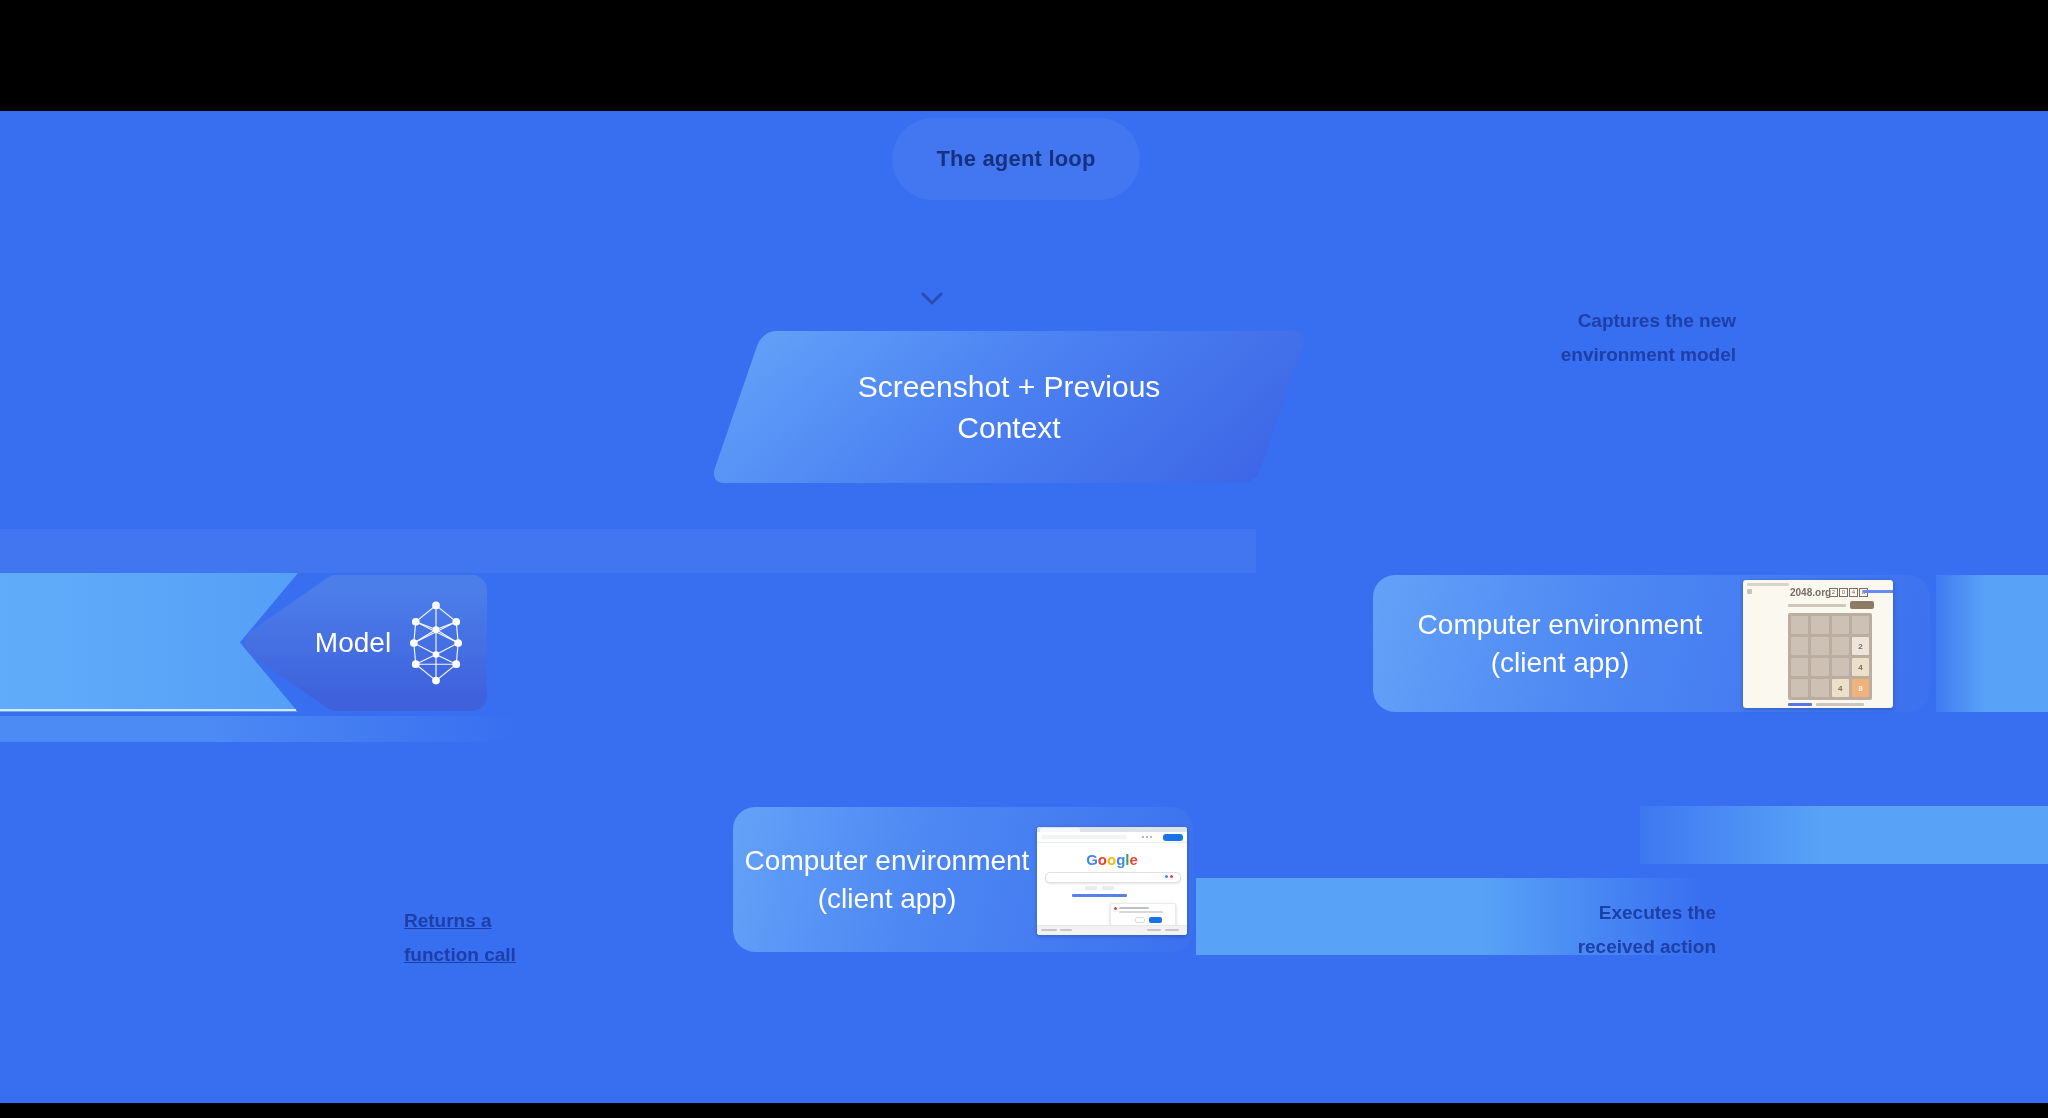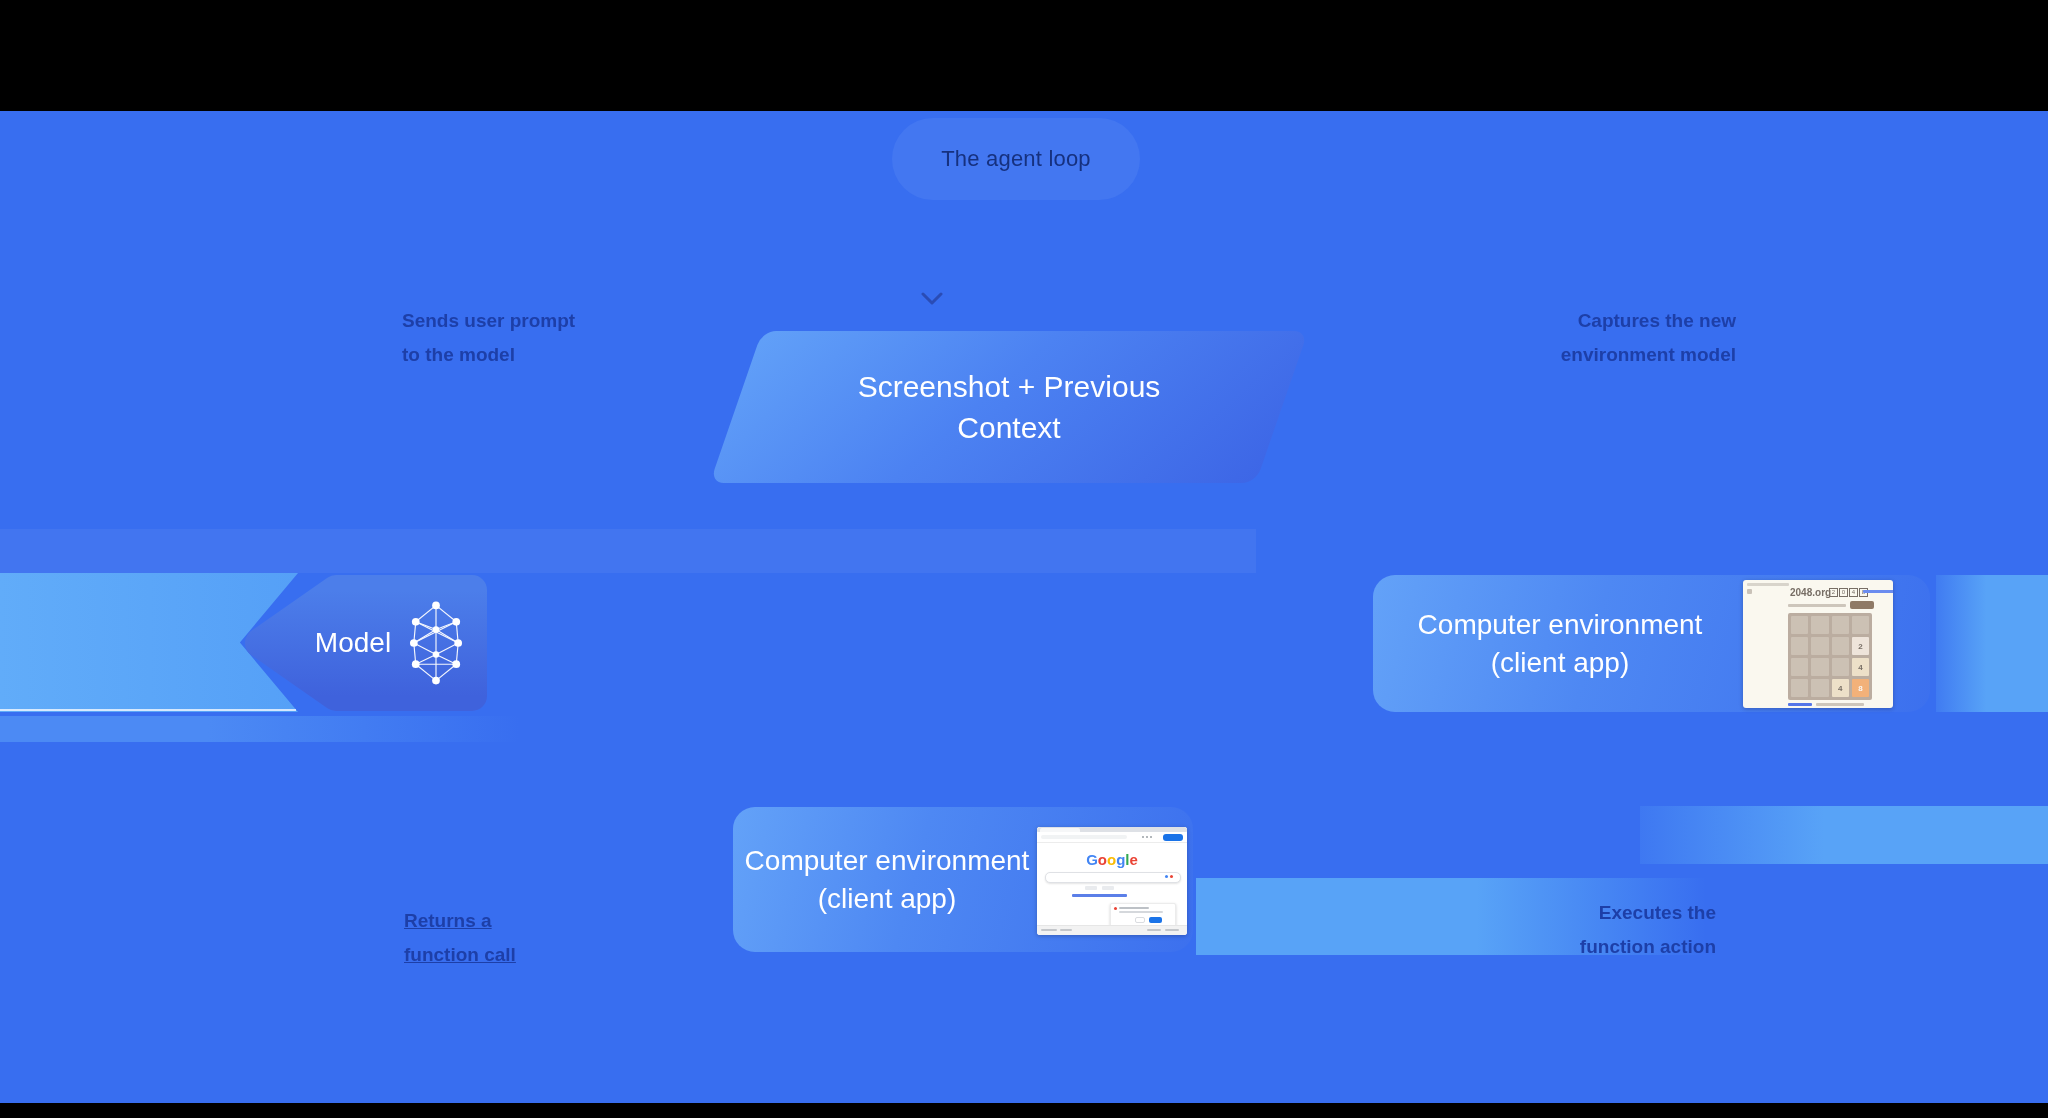--- a/index.html
+++ b/index.html
@@ -24,21 +24,21 @@
   .band-right-edge{left:1936px;top:575px;width:112px;height:137px;
     background:linear-gradient(270deg,#58A3F7 55%,rgba(88,163,247,0.25));}
   .band-right-upper{left:1640px;top:806px;width:408px;height:58px;
     background:linear-gradient(90deg,rgba(87,160,247,0.2),#58A3F7 45%);}
   .band-right-lower{left:1196px;top:878px;width:510px;height:77px;
     background:linear-gradient(90deg,#58A3F7 55%,rgba(87,160,247,0));}
 
   
   .pill{position:absolute;left:892px;top:118px;width:248px;height:82px;border-radius:41px;
     background:#4377F1;display:flex;align-items:center;justify-content:center;z-index:3;}
-  .pill span{color:#16317F;font-size:22px;font-weight:400;letter-spacing:.2px;}
+  .pill span{color:#16317F;font-size:22px;font-weight:700;letter-spacing:.2px;}
   .pill-arrow{position:absolute;left:921px;top:292px;z-index:3;}
 
   
   .flabel{position:absolute;z-index:3;color:#1D3FA8;font-size:19px;font-weight:700;line-height:34px;}
   .flabel.centered{text-align:right;}
   .flabel-tl{left:402px;top:304px;}
   .flabel-tr{left:1436px;top:304px;width:300px;}
   .flabel-bl{left:404px;top:904px;text-decoration:underline;}
   .flabel-br{left:1416px;top:896px;width:300px;}
 
@@ -137,35 +137,31 @@
   <div class="band band-right-upper"></div>
   <div class="band band-right-lower"></div>
 
   <div class="pill">
     <span>The agent loop</span>
   </div>
   <svg class="pill-arrow" width="22" height="14" viewBox="0 0 22 14">
     <polyline points="2,2 11,11 20,2" fill="none" stroke="#2A4CB5" stroke-width="3" stroke-linecap="round" stroke-linejoin="round"></polyline>
   </svg>
 
-  <div class="flabel flabel-tl">
-    <div>Sends user prompt</div>
-    <div>to the model</div>
-  </div>
   <div class="flabel flabel-tr centered">
     <div>Captures the new</div>
     <div>environment model</div>
   </div>
   <div class="flabel flabel-bl">
     <div>Returns a</div>
     <div>function call</div>
   </div>
   <div class="flabel flabel-br centered">
     <div>Executes the</div>
-    <div>function action</div>
+    <div>received action</div>
   </div>
 
   <div class="context-node">
     <div class="unskew">
       <div class="txt">Screenshot + Previous Context</div>
     </div>
   </div>
 
   <div class="model-node">
     <svg class="chev" width="272" height="152" viewBox="0 0 272 152">

